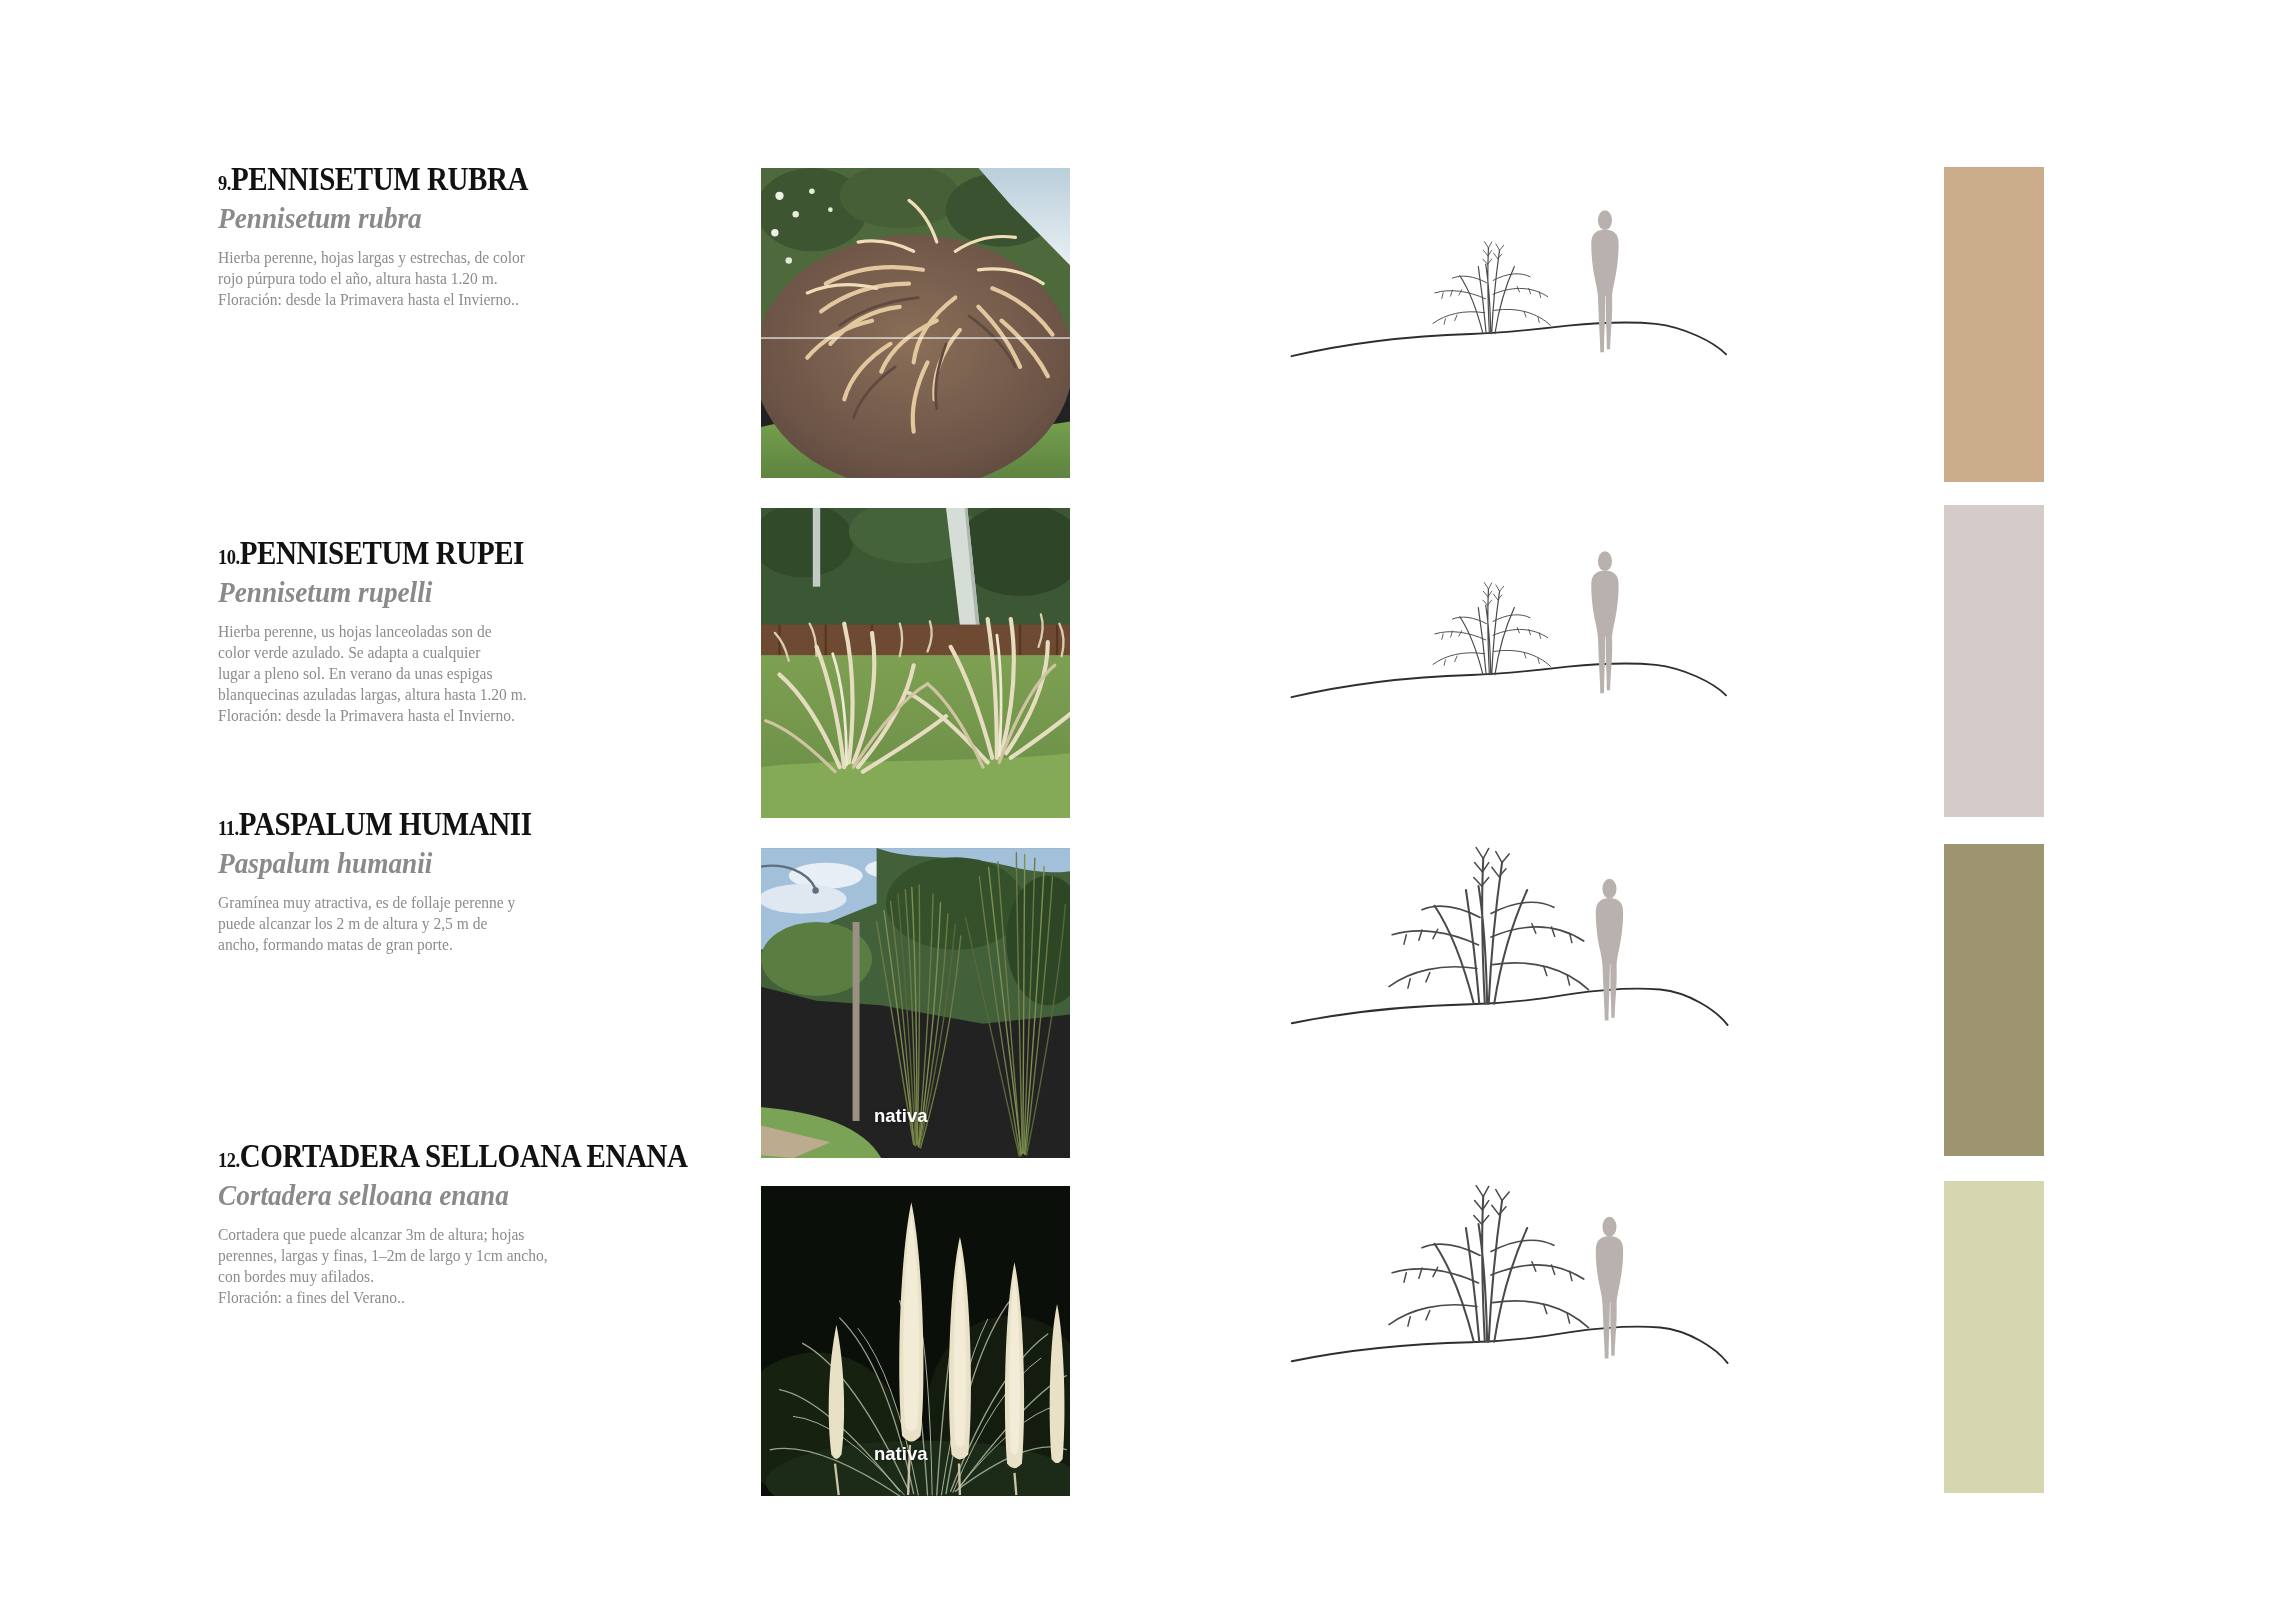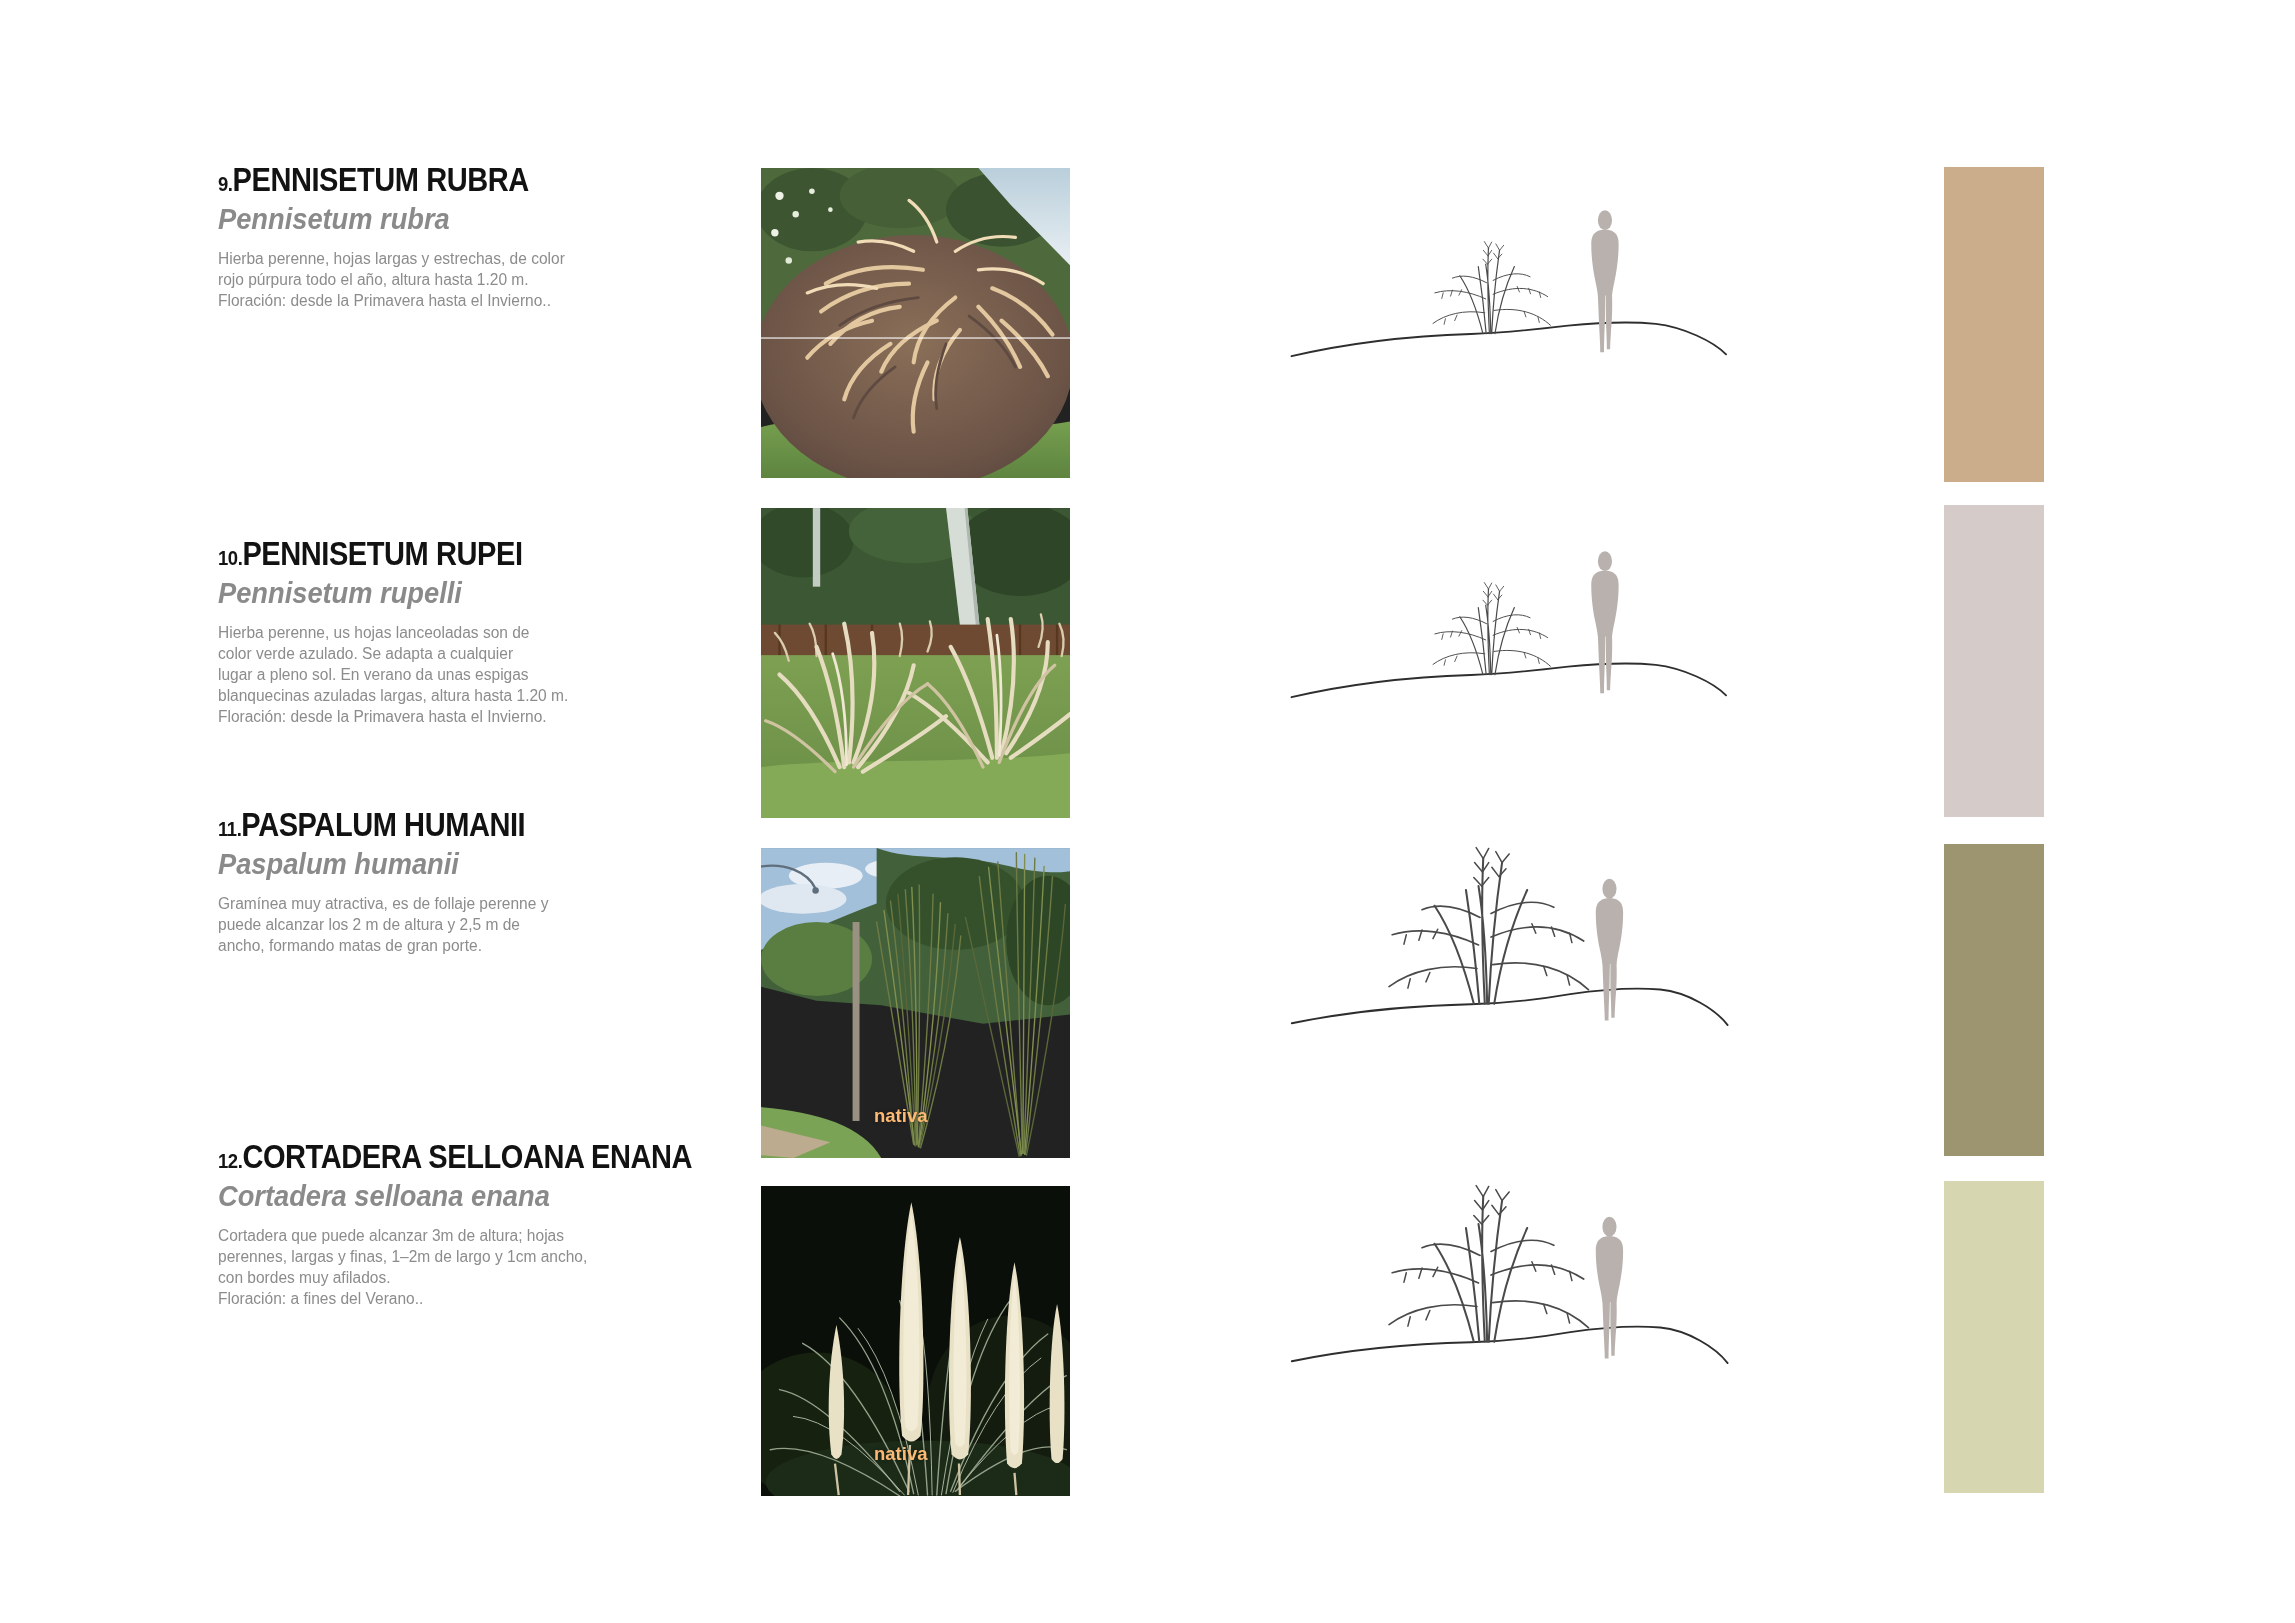--- a/index.html
+++ b/index.html
@@ -1,28 +1,28 @@
 <!DOCTYPE html>
 <html style="font-size:7.4px"><head>
 <meta charset="utf-8">
 <style>
   html,body{margin:0;padding:0;background:#ffffff;}
   body{width:2295px;height:1623px;position:relative;overflow:hidden;
        font-family:"Liberation Sans","DejaVu Sans",sans-serif;}
-  .row-text{position:absolute;left:218px;width:546px;}
+  .row-text{position:absolute;left:218px;width:546px;font-family:Liberation Serif, serif;}
   .head{transform:scaleX(0.88);transform-origin:0 100%;white-space:nowrap;line-height:33px;}
   .num{font-size:21px;font-weight:700;color:#141414;letter-spacing:-0.5px;}
   .title{font-size:33px;font-weight:700;color:#121212;letter-spacing:-0.5px;}
   .subtitle{margin-top:0;font-size:29px;line-height:29px;font-weight:700;font-style:italic;
             color:#8a8a8a;transform:scaleX(0.94);transform-origin:0 0;white-space:nowrap;}
   .desc{margin-top:14px;font-size:16px;line-height:21px;color:#8c8c8c;white-space:pre-line;
         transform:scaleX(0.97);transform-origin:0 0;width:481px;}
   .photo{position:absolute;left:761px;width:309px;height:310px;overflow:hidden;background:#222;}
   .photo svg{display:block;}
-  .badge{position:absolute;left:113px;top:257px;font-size:18.5px;font-weight:700;color:#fdba74;
+  .badge{position:absolute;left:113px;top:257px;font-size:18.5px;font-weight:700;color:#ffffff;
          letter-spacing:0px;text-shadow:0 0 3.7px rgba(0,0,0,.35);}
   .drawing{position:absolute;left:1286px;width:453px;}
   .swatch{position:absolute;left:1944px;width:100px;}
   .hidden-defs{position:absolute;width:0;height:0;overflow:hidden;}
 </style>
 </head>
 <body>
 
 <svg class="hidden-defs" aria-hidden="true">
   <defs>

